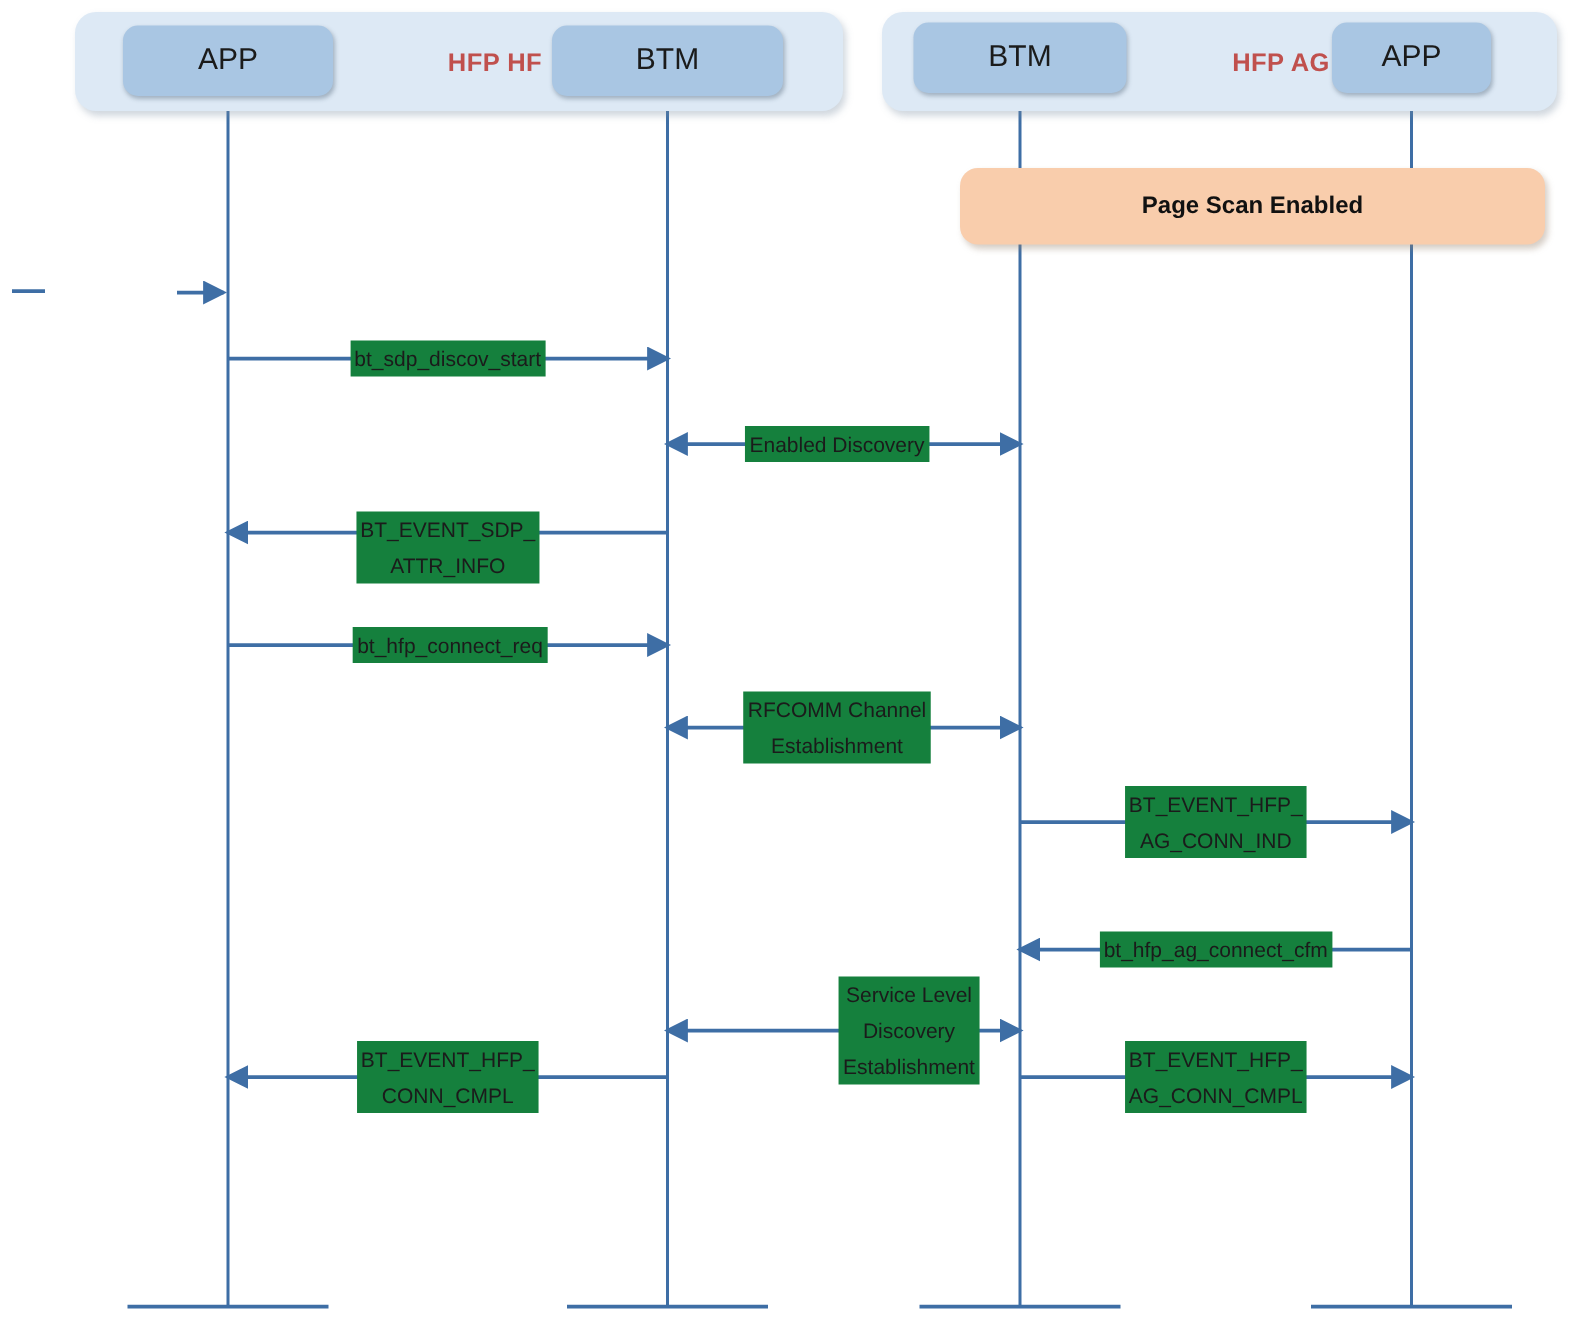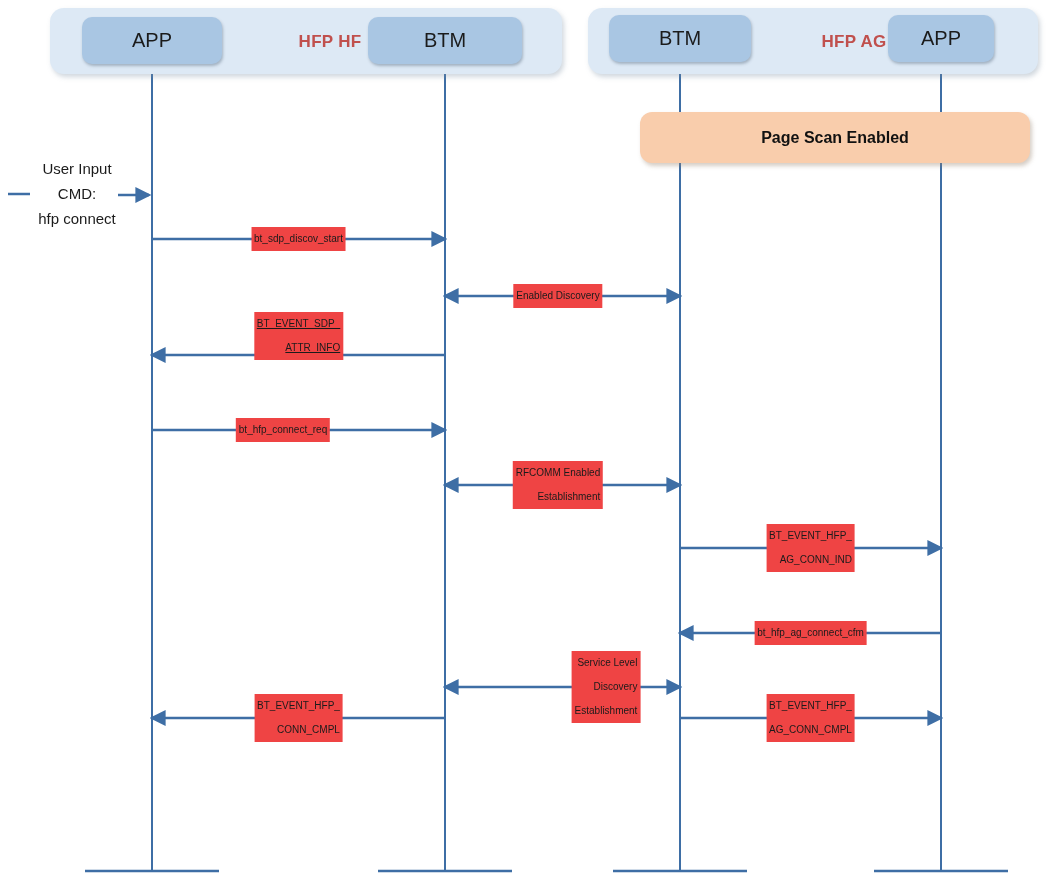--- a/index.html
+++ b/index.html
@@ -40,22 +40,22 @@
     display:flex;align-items:center;justify-content:center;
     font-weight:bold;font-size:16px;color:#111;margin-left:32px;
   }
   .user-input{
     position:absolute;left:77px;top:156px;transform:translateX(-50%);
     text-align:center;font-size:15px;line-height:25px;
     color:var(--text-color,#1B1B1B);white-space:nowrap;
   }
   .msg-label{
     position:absolute;transform:translate(-50%,-50%);
-    text-align:right;font-size:10px;line-height:24px;
-    color:var(--text-color,#1B1B1B);background:#ef4444;
+    text-align:center;font-size:14px;line-height:24px;
+    color:var(--text-color,#1B1B1B);background:#15803d;
     padding:0 3px;white-space:nowrap;
   }
 </style>
 </head>
 <body>
 
 <div class="canvas">
 
   <svg id="wires" xmlns="http://www.w3.org/2000/svg">
       <defs>
@@ -100,42 +100,37 @@
   </div>
   <div class="group-title ag">HFP AG</div>
   <div class="node app-ag">
     <span>APP</span>
   </div>
 
   <div class="note">
     <span>Page Scan Enabled</span>
   </div>
 
-  <div class="user-input">
-    <div>User Input</div>
-    <div>CMD:</div>
-    <div>hfp connect</div>
-  </div>
 
   <div id="labels">
       <div class="msg-label" style="left: 298.5px; top: 239px;">
         <div>bt_sdp_discov_start</div>
       </div>
       <div class="msg-label" style="left: 558px; top: 296px;">
         <div>Enabled Discovery</div>
       </div>
-      <div class="msg-label" style="left: 298.5px; top: 336px; text-decoration: underline;">
+      <div class="msg-label" style="left: 298.5px; top: 365px;">
         <div>BT_EVENT_SDP_</div>
         <div>ATTR_INFO</div>
       </div>
-      <div class="msg-label" style="left: 283px; top: 430px;">
+      <div class="msg-label" style="left: 300px; top: 430px;">
         <div>bt_hfp_connect_req</div>
       </div>
       <div class="msg-label" style="left: 558px; top: 485px;">
-        <div>RFCOMM Enabled</div>
+        <div>RFCOMM Channel</div>
         <div>Establishment</div>
       </div>
       <div class="msg-label" style="left: 810.5px; top: 548px;">
         <div>BT_EVENT_HFP_</div>
         <div>AG_CONN_IND</div>
       </div>
       <div class="msg-label" style="left: 810.5px; top: 633px;">
         <div>bt_hfp_ag_connect_cfm</div>
       </div>
       <div class="msg-label" style="left: 558px; top: 687px; margin-left: 48px;">

